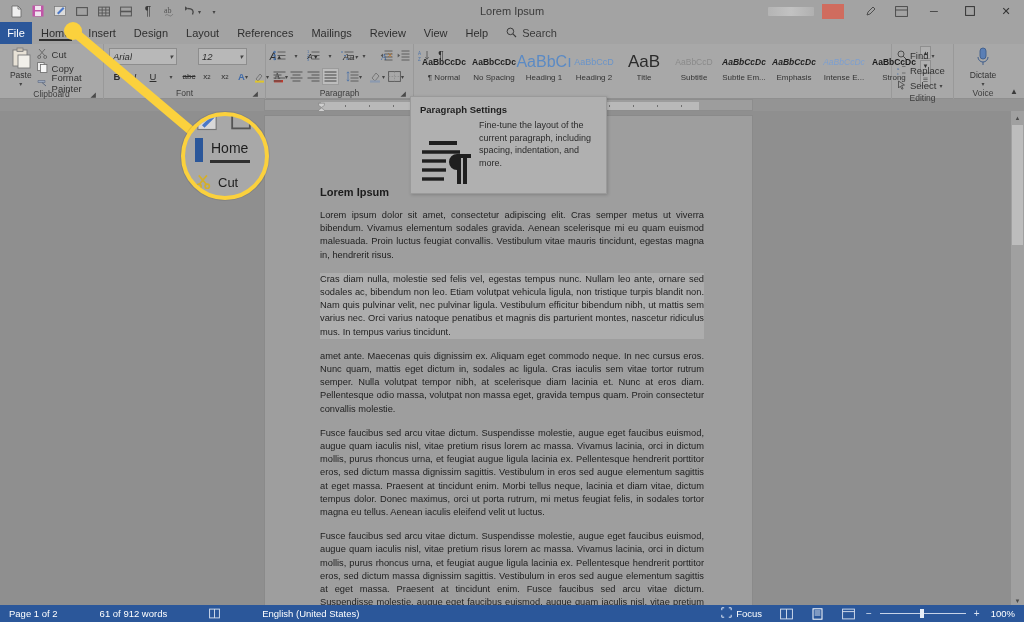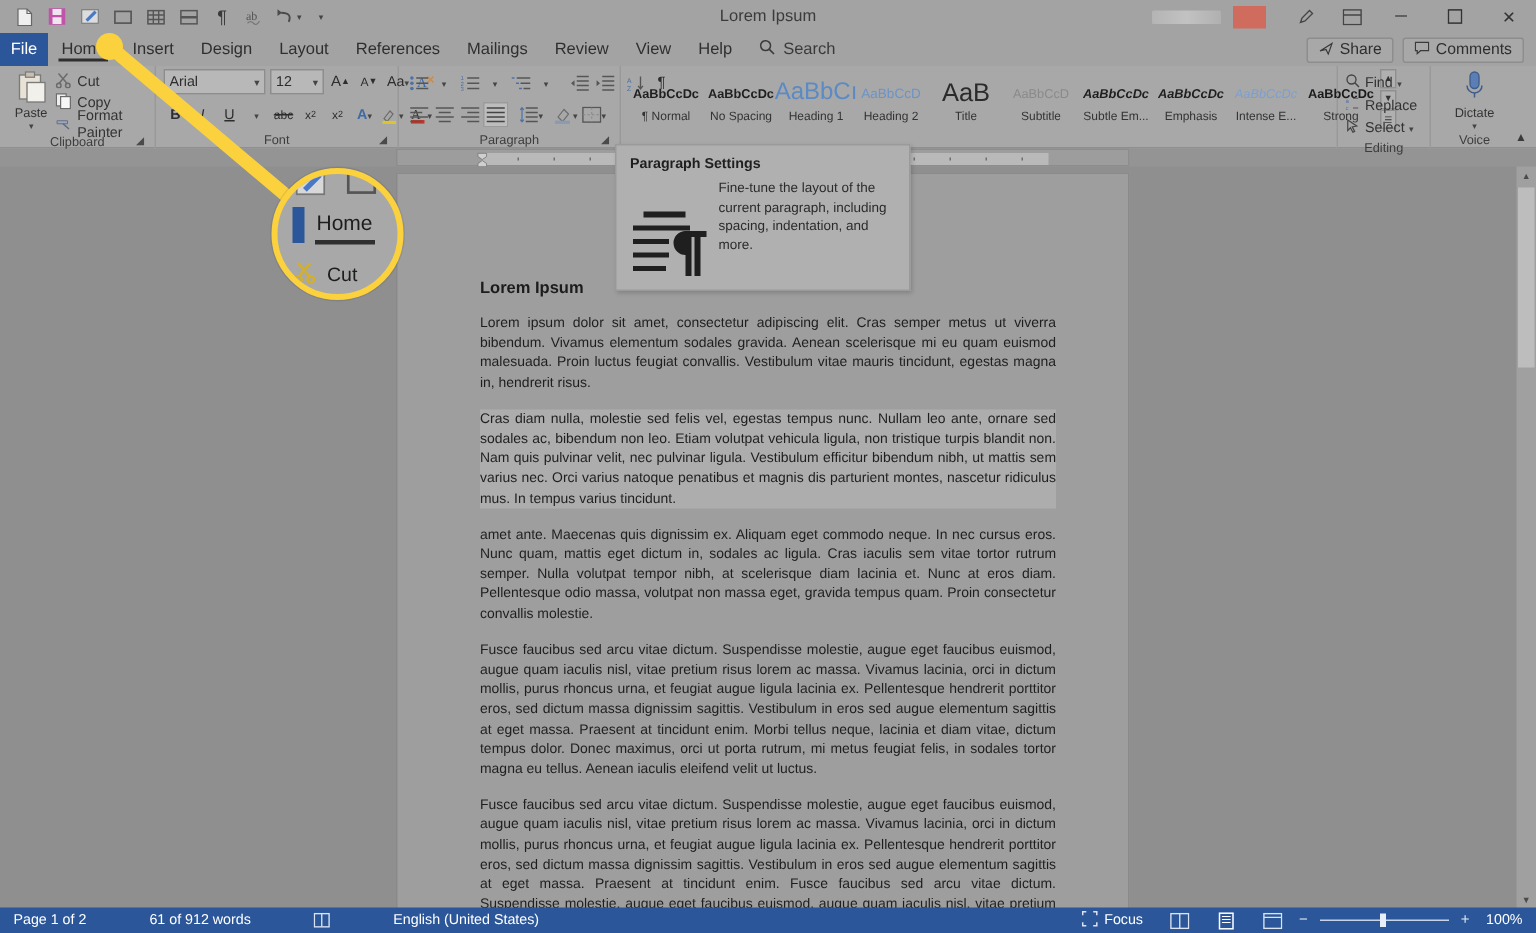--- a/index.html
+++ b/index.html
@@ -130,21 +130,21 @@
     align-items: center; justify-content: flex-start;
     font-size: 8.5px; color: #333; padding-top: 1px;
   }
   .clip-list { display: flex; flex-direction: column; gap: 1px; padding-top: 2px; }
   .clip-item {
     display: flex; align-items: center; gap: 4px;
     font-size: 9.5px; color: #333; height: 13px;
   }
 
   
-  .font-row { display: flex; align-items: flex-start; gap: 3px; height: 19px; }
+  .font-row { display: flex; align-items: flex-end; gap: 21px; height: 19px; font-style: italic; }
   .font-row2 { display: flex; align-items: center; gap: 2px; height: 19px; margin-top: 2px; }
   .combo {
     background: #b8b8b8; border: 1px solid #8d8d8d;
     height: 17px; font-size: 9.5px; color: #2d2d2d;
     display: flex; align-items: center; padding: 0 3px;
     justify-content: space-between;
   }
   .combo .cv { overflow: hidden; white-space: nowrap; }
   .combo .cc { font-size: 7px; color: #444; margin-left: 3px; }
   .ic {
@@ -462,38 +462,20 @@
     <div class="tab">Help</div>
     <div class="search-box">
       <span>
         <svg width="11" height="11" viewBox="0 0 11 11">
             <circle cx="4.4" cy="4.4" r="3.3" fill="none" stroke="#3a3a3a" stroke-width="1"></circle>
             <path d="M6.9 6.9L10 10" stroke="#3a3a3a" stroke-width="1.1"></path>
           </svg>
       </span>
       <span>Search</span>
     </div>
-    <div class="tabstrip-right">
-      <div class="pill">
-        <span>
-          <svg width="10" height="10" viewBox="0 0 10 10">
-              <path d="M1 7l8-5-2.5 7L5 6z" fill="none" stroke="#3a3a3a" stroke-width=".8"></path>
-            </svg>
-        </span>
-        <span>Share</span>
-      </div>
-      <div class="pill">
-        <span>
-          <svg width="10" height="10" viewBox="0 0 10 10">
-              <path d="M.6 1.2h8.8v5.6H4L1.8 8.8V6.8H.6z" fill="none" stroke="#3a3a3a" stroke-width=".8"></path>
-            </svg>
-        </span>
-        <span>Comments</span>
-      </div>
-    </div>
   </div>
 
   <div class="ribbon">
 
     <div class="group" style="width:104px;">
       <div class="group-body">
         <div class="clip-paste">
           <svg width="22" height="23" viewBox="0 0 22 23">
               <rect x="3" y="3" width="14" height="16" fill="#e8e2d6" stroke="#7a7a7a" stroke-width=".9"></rect>
               <rect x="7" y="1" width="6" height="3.5" fill="#c6bfb2" stroke="#7a7a7a" stroke-width=".8"></rect>
@@ -539,21 +521,21 @@
       </div>
     </div>
 
     <div class="group" style="width:162px;">
       <div class="group-body" style="flex-direction:column;">
         <div class="font-row">
           <div class="combo" style="width:68px;">
             <span class="cv">Arial</span>
             <span class="cc">▾</span>
           </div>
-          <div class="combo" style="width:36px;">
+          <div class="combo" style="width:49px;">
             <span class="cv">12</span>
             <span class="cc">▾</span>
           </div>
           <div class="ic">
               <span style="font-size:10px;">A</span>
               <sup style="font-size:6px;">▲</sup>
             </div>
           <div class="ic">
               <span style="font-size:8px;">A</span>
               <sup style="font-size:6px;">▼</sup>

